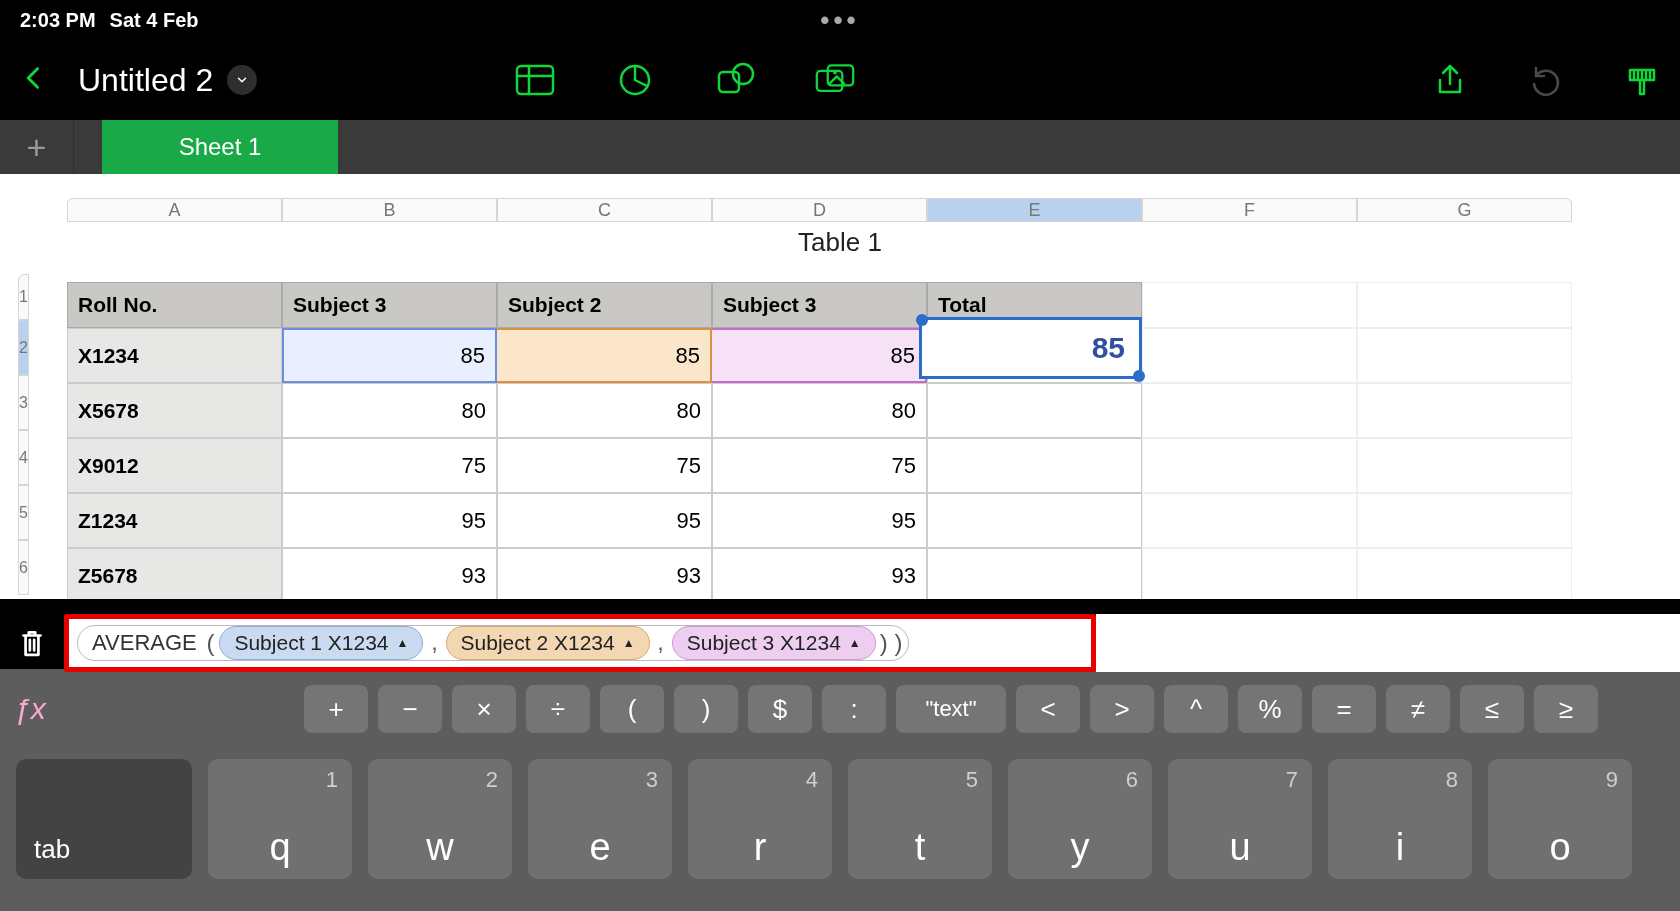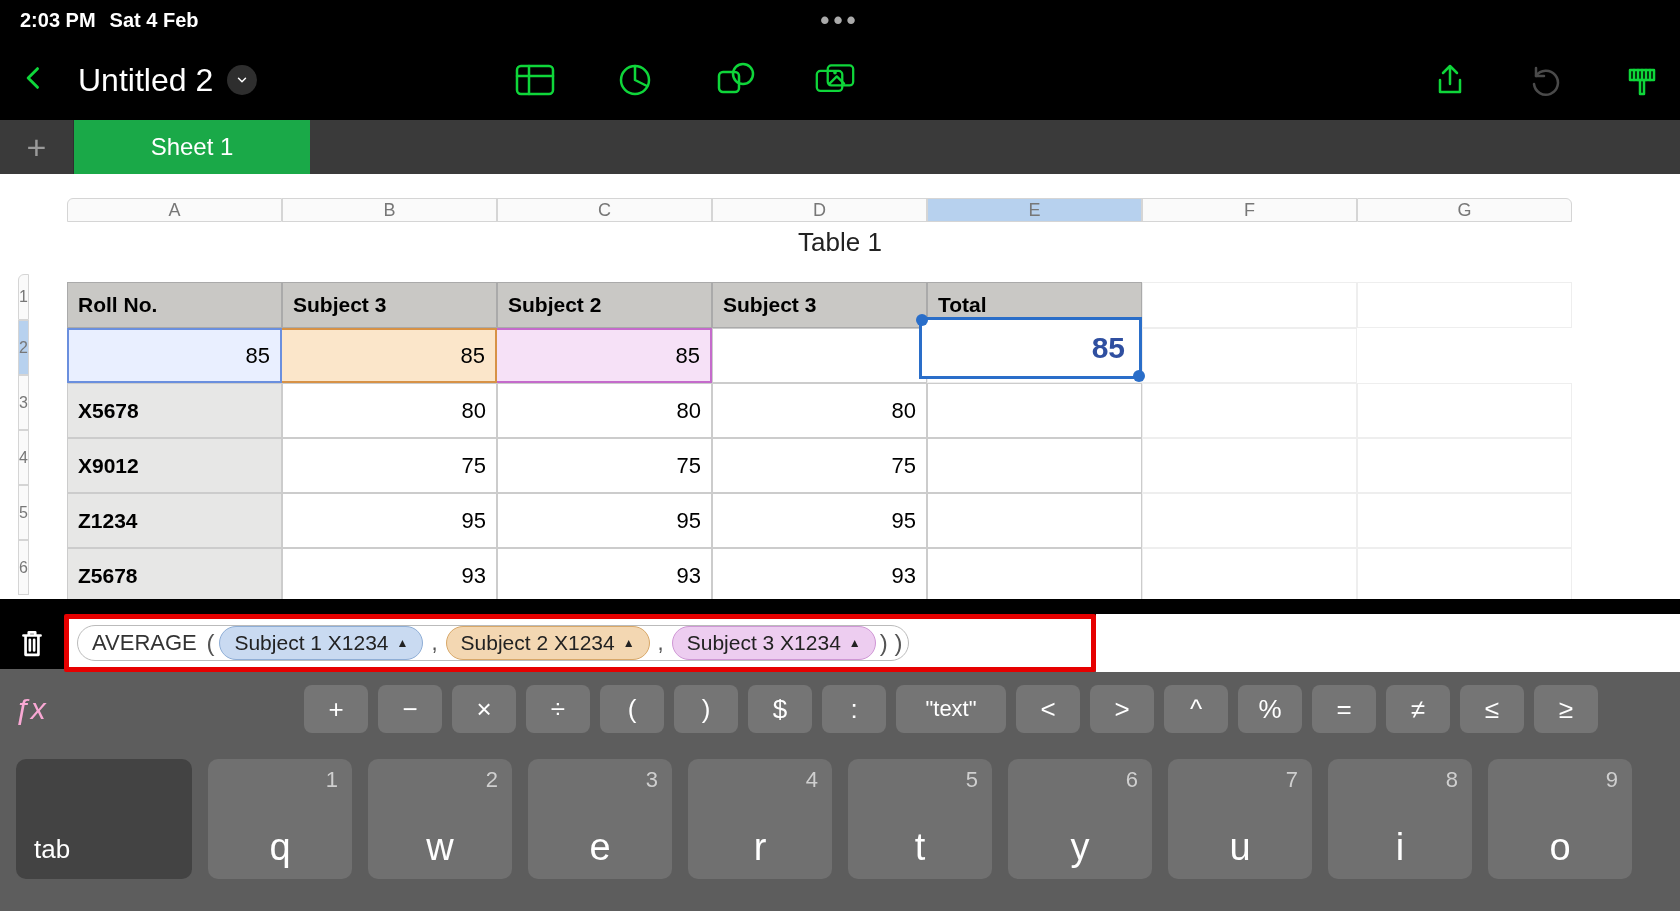--- a/index.html
+++ b/index.html
@@ -16,21 +16,21 @@
 .chevron-circle { width: 30px; height: 30px; border-radius: 50%; background: #2e2e2e; display: flex; align-items: center; justify-content: center; cursor: pointer; }
 .chevron-circle svg { width: 14px; height: 14px; }
 .toolbar-icons { display: flex; gap: 60px; margin-left: auto; margin-right: 320px; }
 .toolbar-icons .t-icon { width: 40px; height: 36px; color: #0fd63a; cursor: pointer; }
 .right-icons { display: flex; gap: 60px; margin-left: auto; }
 .right-icons .r-icon { width: 36px; height: 36px; cursor: pointer; }
 
 
 .tabs-row { height: 54px; background: #3a3a3a; display: flex; align-items: stretch; }
 .add-tab { width: 74px; display: flex; align-items: center; justify-content: center; color: #9a9a9a; font-size: 34px; cursor: pointer; border-right: 1px solid #2e2e2e; }
-.sheet-tab { width: 236px; background: #1aa948; color: #fff; display: flex; align-items: center; justify-content: center; font-size: 24px; cursor: pointer; }
+.sheet-tab { width: 236px; background: #1aa948; color: #fff; display: flex; align-items: center; justify-content: center; font-size: 24px; cursor: pointer; margin-left: 28px; }
 
 
 .sheet-area { background: #fff; height: 425px; position: relative; overflow: hidden; }
 .col-headers { position: absolute; top: 24px; left: 67px; display: flex; }
 .col-header { height: 24px; border: 1px solid #d5d5d5; background: #fafafa; color: #777; display: flex; align-items: center; justify-content: center; font-size: 18px; cursor: pointer; }
 .col-header.selected { background: #b7d1ee; }
 .ch-A { width: 215px; border-top-left-radius: 6px; }
 .ch-B, .ch-C, .ch-D, .ch-E, .ch-F, .ch-G { width: 215px; }
 .ch-G { border-top-right-radius: 6px; }
 
@@ -190,20 +190,21 @@
     <div class="grid-row">
       <div class="hdr-cell">Roll No.</div>
       <div class="hdr-cell">Subject 3</div>
       <div class="hdr-cell">Subject 2</div>
       <div class="hdr-cell">Subject 3</div>
       <div class="hdr-cell">Total</div>
       <div class="ghost-hdr"></div>
       <div class="ghost-hdr"></div>
     </div>
     <div class="grid-row">
+      <div class="roll-cell">X1234</div>
       <div class="data-cell ref-blue">85</div>
       <div class="data-cell ref-orange">85</div>
       <div class="data-cell ref-purple">85</div>
       <div class="data-cell"></div>
       <div class="ghost-cell"></div>
       <div class="ghost-cell"></div>
     </div>
     <div class="grid-row">
       <div class="roll-cell">X5678</div>
       <div class="data-cell">80</div>

